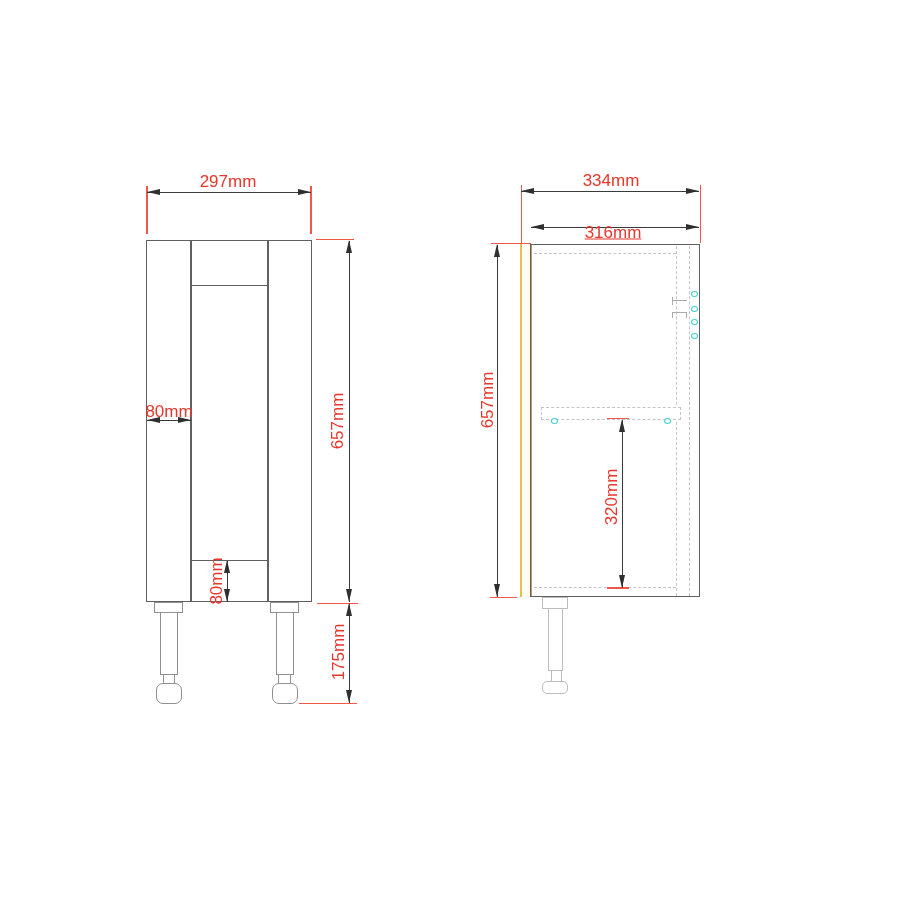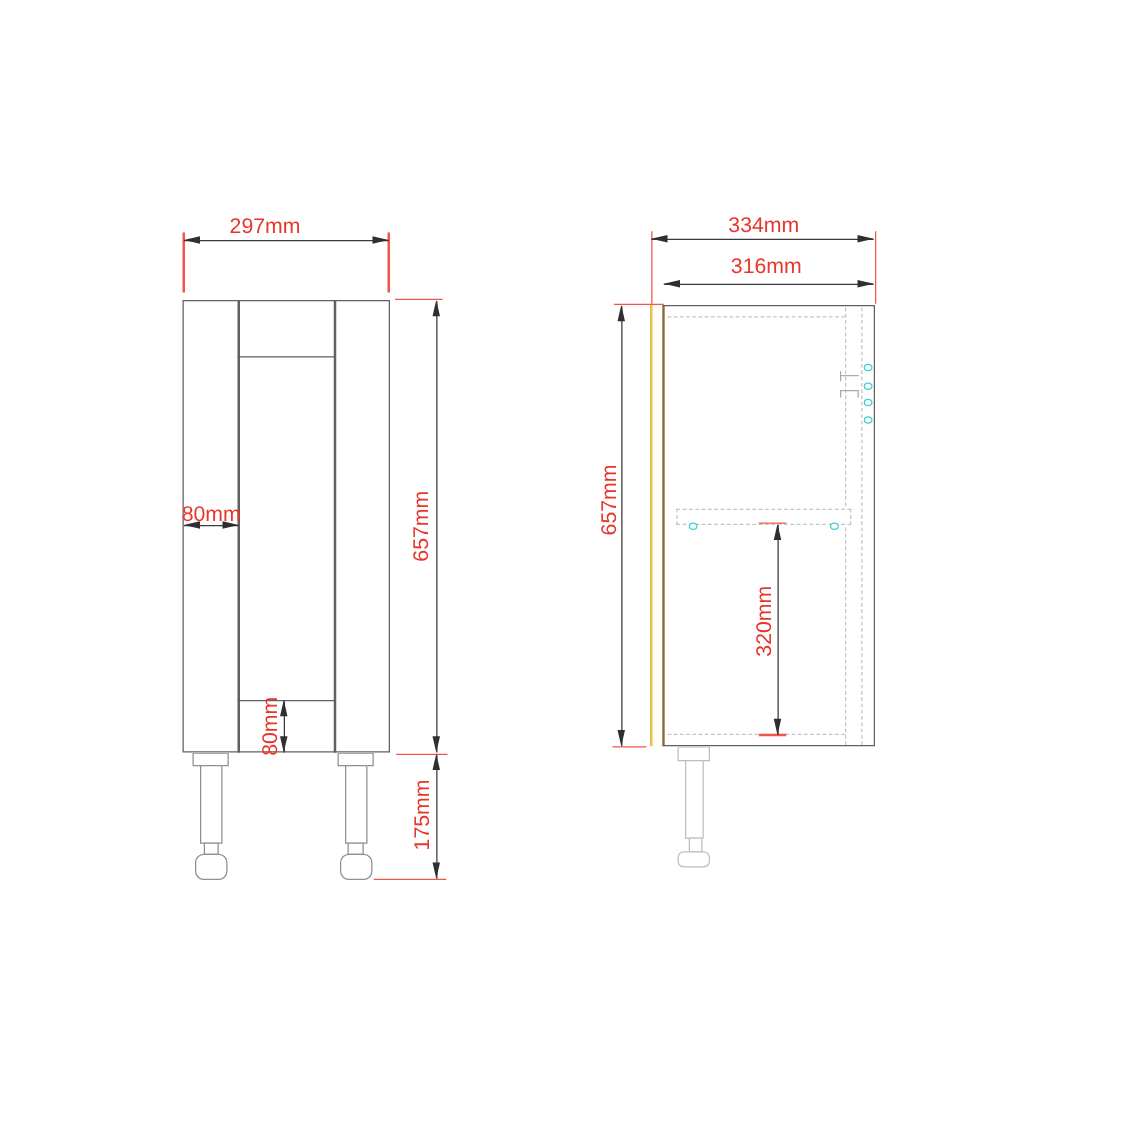--- a/index.html
+++ b/index.html
@@ -67,21 +67,21 @@
     <div class="legf" style="left:275.5px;top:612px;width:18px;height:63px;"></div>
     <div class="legf" style="left:278px;top:674px;width:13px;height:10px;"></div>
     <div class="legf" style="left:271.5px;top:683px;width:26px;height:21px;border-radius:7px;"></div>
 
     <div>
       <div class="rv" style="left:146px;top:186px;height:48px;"></div>
       <div class="rv" style="left:310px;top:186px;height:48px;"></div>
       <div class="dh" style="left:147px;top:191.5px;width:164px;"></div>
       <div class="ar l" style="left:146.5px;top:188.7px;"></div>
       <div class="ar r" style="left:298px;top:188.7px;"></div>
-      <div class="hlabel" style="left:212px;top:181px;">297mm</div>
+      <div class="hlabel" style="left:228px;top:181px;">297mm</div>
     </div>
 
     <div>
       <div class="dh" style="left:147px;top:419.5px;width:44px;"></div>
       <div class="ar l" style="left:146.5px;top:416.7px;"></div>
       <div class="ar r" style="left:178px;top:416.7px;"></div>
       <div class="hlabel" style="left:169px;top:411px;">80mm</div>
     </div>
 
     <div>
@@ -146,21 +146,21 @@
       <div class="dh" style="left:521px;top:191px;width:178px;"></div>
       <div class="ar l" style="left:521px;top:188.2px;"></div>
       <div class="ar r" style="left:686px;top:188.2px;"></div>
       <div class="hlabel" style="left:611px;top:180px;">334mm</div>
     </div>
 
     <div>
       <div class="dh" style="left:531px;top:227px;width:168px;"></div>
       <div class="ar l" style="left:531px;top:224.2px;"></div>
       <div class="ar r" style="left:686px;top:224.2px;"></div>
-      <div class="hlabel" style="left:613px;top:213px;">316mm</div>
+      <div class="hlabel" style="left:613px;top:232px;text-decoration:underline;">316mm</div>
     </div>
 
     <div>
       <div class="rh" style="left:491px;top:242.5px;width:40px;"></div>
       <div class="rh" style="left:490px;top:596.5px;width:27px;"></div>
       <div class="dv" style="left:497px;top:245px;height:352px;"></div>
       <div class="ar u" style="left:494.2px;top:244px;"></div>
       <div class="ar d" style="left:494.2px;top:584px;"></div>
       <div class="vlabel" style="left:487px;top:400px;">657mm</div>
     </div>

